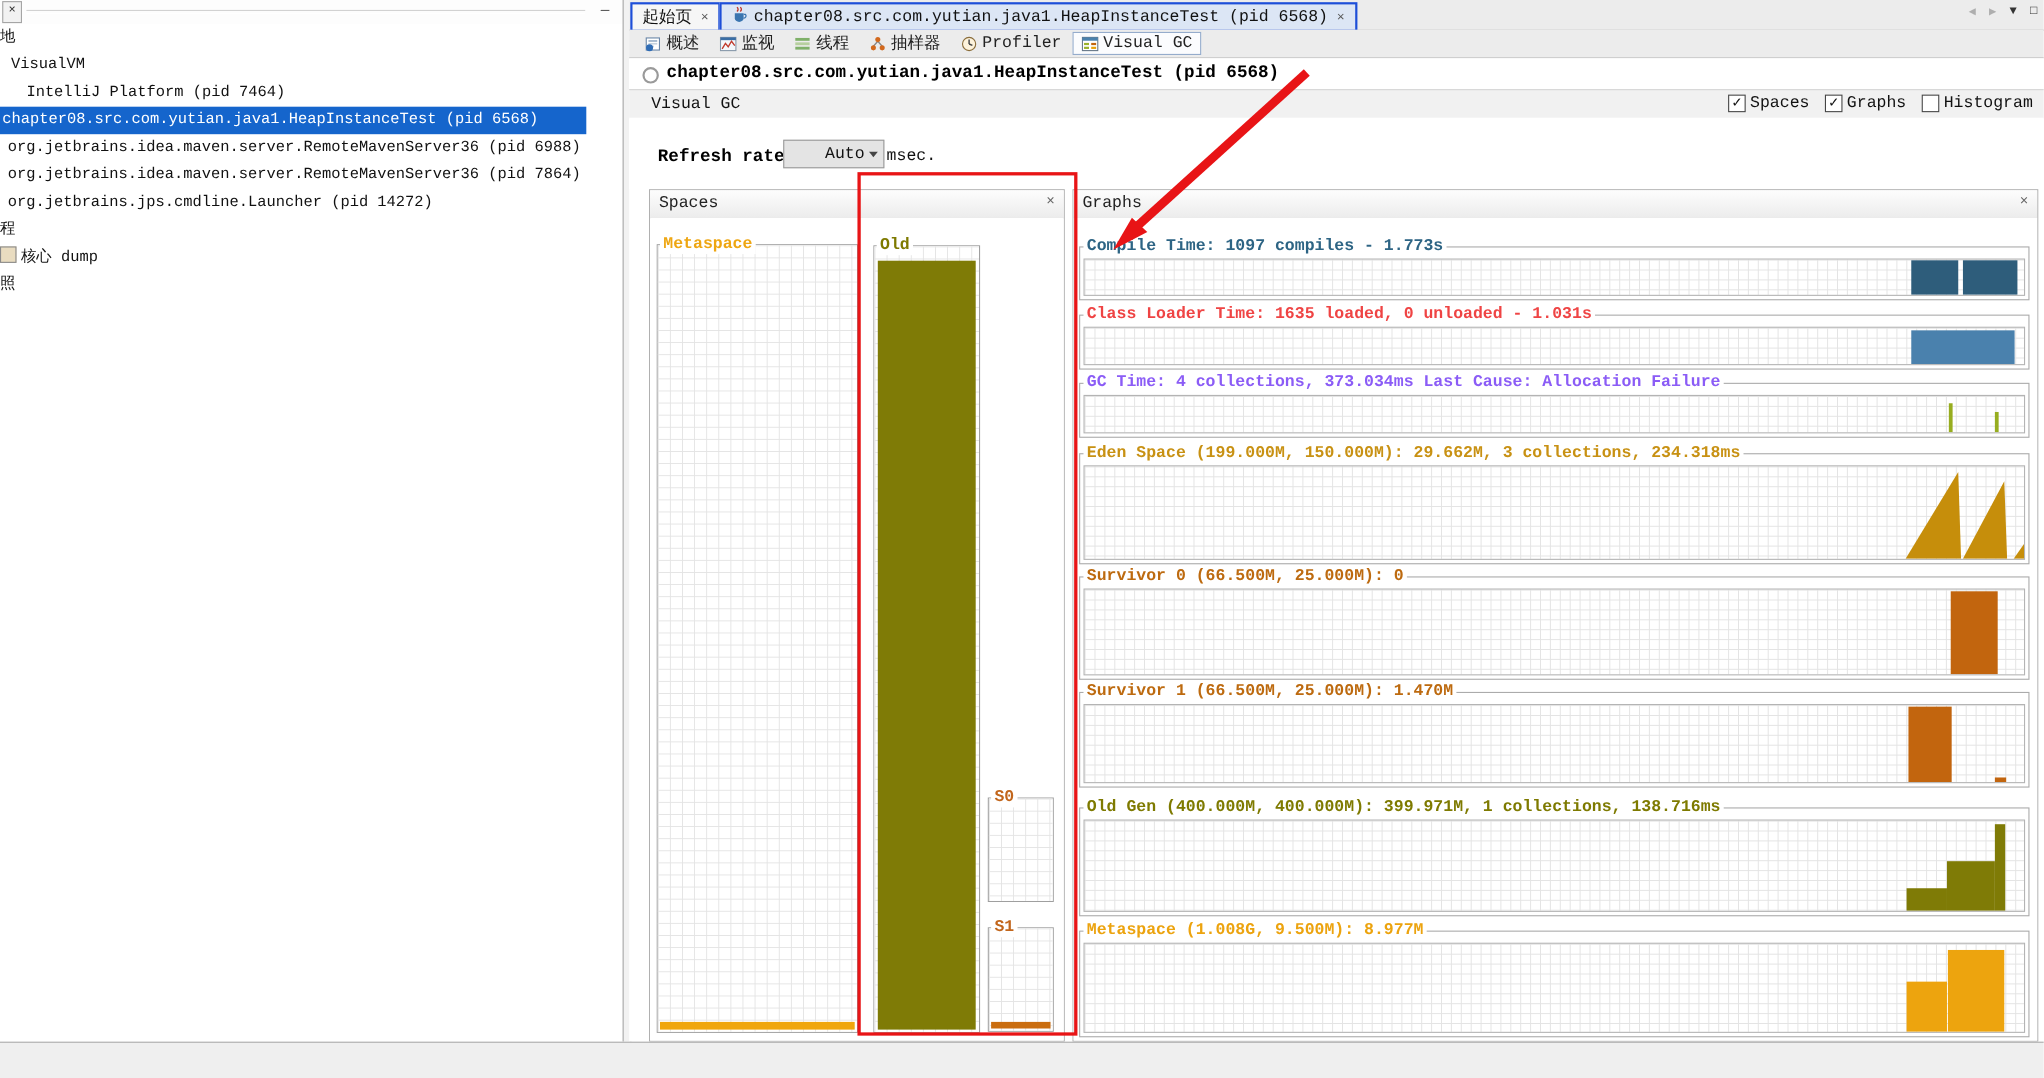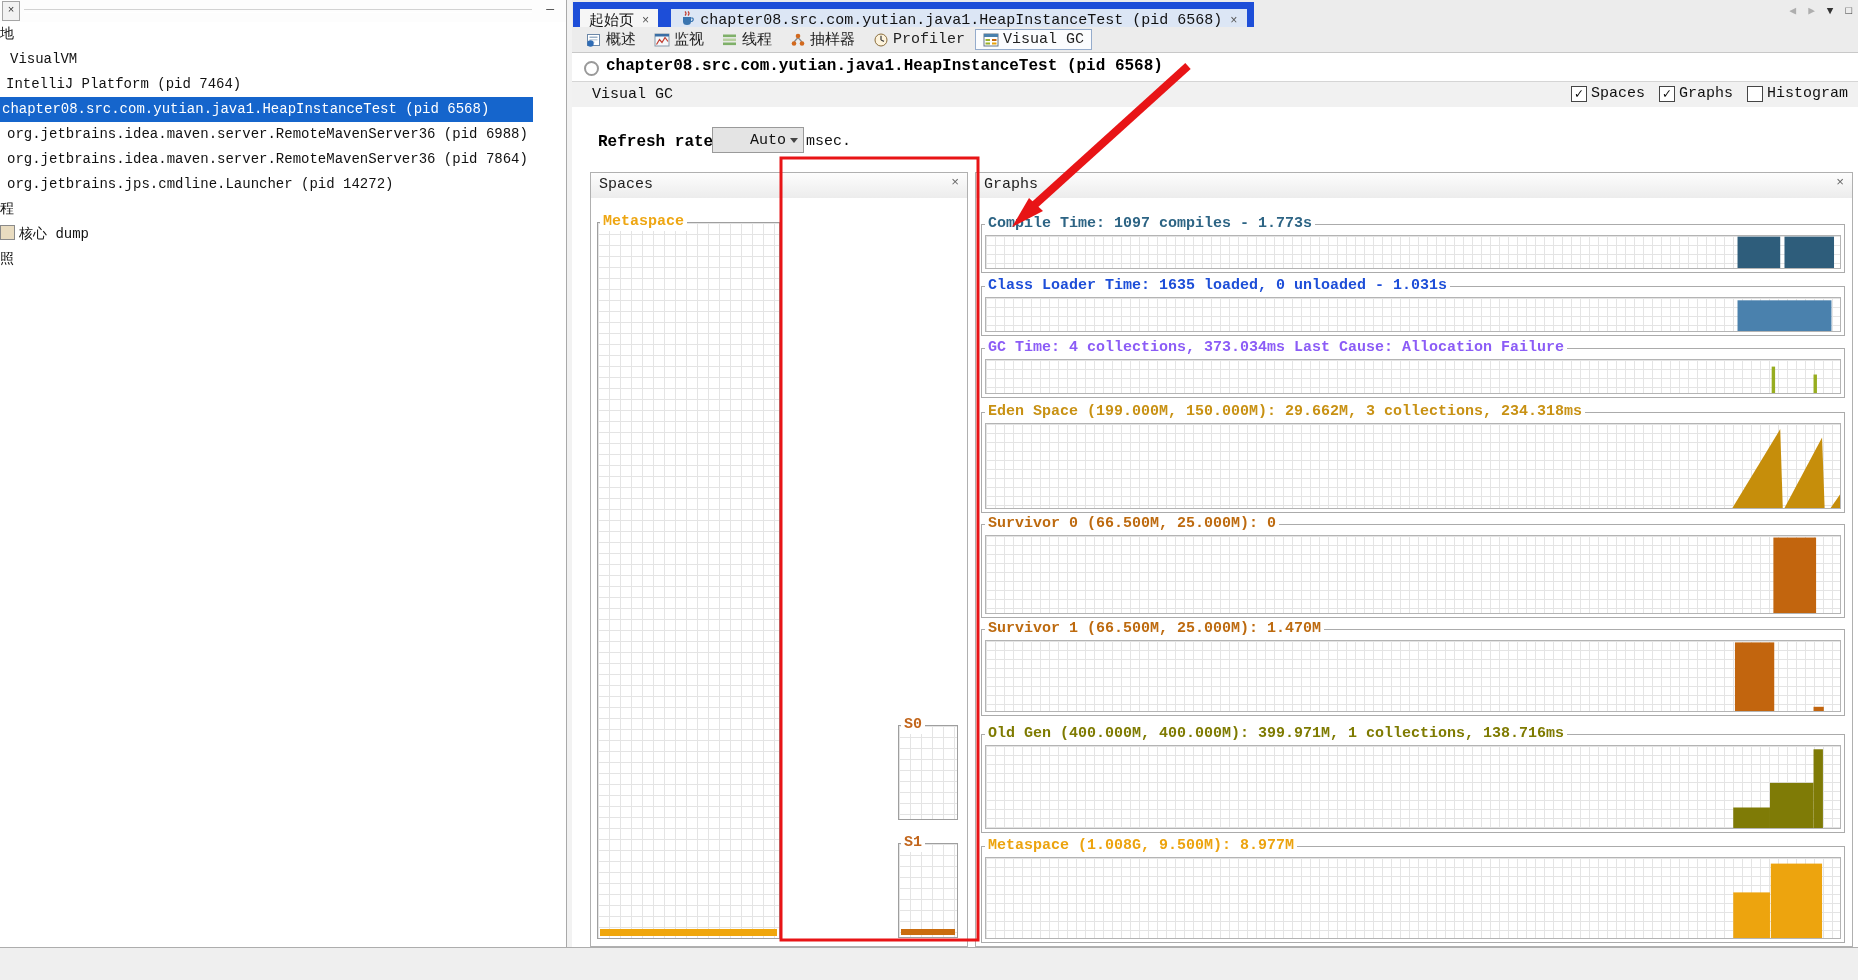--- a/index.html
+++ b/index.html
@@ -22,21 +22,21 @@
 
   #sep{position:absolute;left:566px;top:0;width:6px;height:947px;background:#f2f2f2;
     border-left:1px solid #a9a9a9;border-right:1px solid #a9a9a9;cursor:col-resize;}
 
   
   #main{position:absolute;left:572px;top:0;width:1286px;height:947px;background:#fff;}
   #tabbar{position:absolute;left:0;top:0;width:1286px;height:27px;background:#ececec;
     border-bottom:1px solid #b3b3b3;}
   #tabs{position:absolute;left:2px;top:2px;height:25px;display:flex;}
   .tab{display:inline-flex;align-items:center;gap:6px;height:23px;padding:0 9px;
-    border:7px solid #1d4ed8;background:#f6f6f6;margin-left:-1px;font-size:15px;color:#111;cursor:default;}
+    border:2px solid #1d4ed8;background:#f6f6f6;margin-left:-1px;font-size:15px;color:#111;cursor:default;}
   .tab.active{background:#dce6f5;}
   .tabx{font-size:12px;color:#555;margin-left:2px;cursor:pointer;}
   #wctrl{position:absolute;right:6px;top:4px;display:flex;gap:12px;align-items:center;}
   #wctrl .dim{color:#aeaeae;font-size:11px;}
   #wctrl .drk{color:#333;font-size:11px;}
 
   #toolbar{position:absolute;left:0;top:27px;width:1286px;height:26px;background:#ececec;
     border-bottom:1px solid #c8c8c8;display:flex;align-items:center;padding-left:6px;box-sizing:border-box;}
   .tbtn{display:inline-flex;align-items:center;gap:4px;padding:1px 7px;margin-right:2px;
     font-size:15px;color:#222;border:1px solid transparent;cursor:pointer;}
@@ -108,21 +108,21 @@
 
   <div id="sidebar">
     <div id="sb-head">
       <span id="sb-close">×</span>
       <span id="sb-groove"></span>
       <span id="sb-min">—</span>
     </div>
     <div id="tree">
         <div class="trow" style="padding-left: 0px;"><span>地</span></div>
         <div class="trow" style="padding-left: 10px;"><span>VisualVM</span></div>
-        <div class="trow" style="padding-left: 6px;"><span>IntelliJ Platform (pid 7464)</span></div>
+        <div class="trow" style="padding-left: 24px;"><span>IntelliJ Platform (pid 7464)</span></div>
         <div class="trow sel" style="padding-left: 2px;"><span>chapter08.src.com.yutian.java1.HeapInstanceTest (pid 6568)</span></div>
         <div class="trow" style="padding-left: 7px;"><span>org.jetbrains.idea.maven.server.RemoteMavenServer36 (pid 6988)</span></div>
         <div class="trow" style="padding-left: 7px;"><span>org.jetbrains.idea.maven.server.RemoteMavenServer36 (pid 7864)</span></div>
         <div class="trow" style="padding-left: 7px;"><span>org.jetbrains.jps.cmdline.Launcher (pid 14272)</span></div>
         <div class="trow" style="padding-left: 0px;"><span>程</span></div>
         <div class="trow" style="padding-left: 0px;"><span class="ticon"></span><span>核心 dump</span></div>
         <div class="trow" style="padding-left: 0px;"><span>照</span></div>
       </div>
   </div>
 
@@ -257,20 +257,25 @@
       <div class="phead">
         <span class="pt">Spaces</span>
         <span class="px">×</span>
       </div>
       <div class="pcontent" id="sp-content">
           <div class="scol" style="left: 6px; top: 24px; width: 183px; height: 717px;">
             <div class="sgrid"></div>
             <div class="fill" style="background: rgb(240, 166, 12); left: 2px; right: 2px; bottom: 2px; height: 7px;"></div>
             <span class="tlabel" style="left: 2px; color: rgb(238, 166, 18);">Metaspace</span>
           </div>
+          <div class="scol" style="left: 203px; top: 25px; width: 97px; height: 716px;">
+            <div class="sgrid"></div>
+            <div class="fill" style="background: rgb(127, 123, 6); inset: 13px 3px 2px;"></div>
+            <span class="tlabel" style="left: 2px; color: rgb(126, 122, 0);">Old</span>
+          </div>
           <div class="scol" style="left: 307px; top: 527px; width: 60px; height: 95px;">
             <div class="sgrid"></div>
             <span class="tlabel" style="left: 2px; color: rgb(194, 102, 28);">S0</span>
           </div>
           <div class="scol" style="left: 307px; top: 645px; width: 60px; height: 95px;">
             <div class="sgrid"></div>
             <div class="fill" style="background: rgb(202, 109, 15); left: 2px; right: 2px; bottom: 2px; height: 6px;"></div>
             <span class="tlabel" style="left: 2px; color: rgb(194, 102, 28);">S1</span>
           </div>
         </div>
@@ -285,21 +290,21 @@
           <div class="grow" style="top: 26px; height: 49px;">
             <span class="tlabel" style="color: rgb(45, 100, 132);">Compile Time: 1097 compiles - 1.773s</span>
             <div class="gbox">
               <svg viewBox="0 0 100 100" preserveAspectRatio="none">
                 <rect x="88" y="2" width="5" height="98" fill="#2e5d7b"></rect>
                 <rect x="93.5" y="2" width="5.8" height="98" fill="#2e5d7b"></rect>
               </svg>
             </div>
           </div>
           <div class="grow" style="top: 88px; height: 50px;">
-            <span class="tlabel" style="color: #1d4ed8;">Class Loader Time: 1635 loaded, 0 unloaded - 1.031s</span>
+            <span class="tlabel" style="color: #ef4444;">Class Loader Time: 1635 loaded, 0 unloaded - 1.031s</span>
             <div class="gbox">
               <svg viewBox="0 0 100 100" preserveAspectRatio="none">
                 <rect x="88" y="7" width="11" height="93" fill="#4a81ad"></rect>
               </svg>
             </div>
           </div>
           <div class="grow" style="top: 150px; height: 50px;">
             <span class="tlabel" style="color: #8b5cf6;">GC Time: 4 collections, 373.034ms Last Cause: Allocation Failure</span>
             <div class="gbox">
               <svg viewBox="0 0 100 100" preserveAspectRatio="none">

